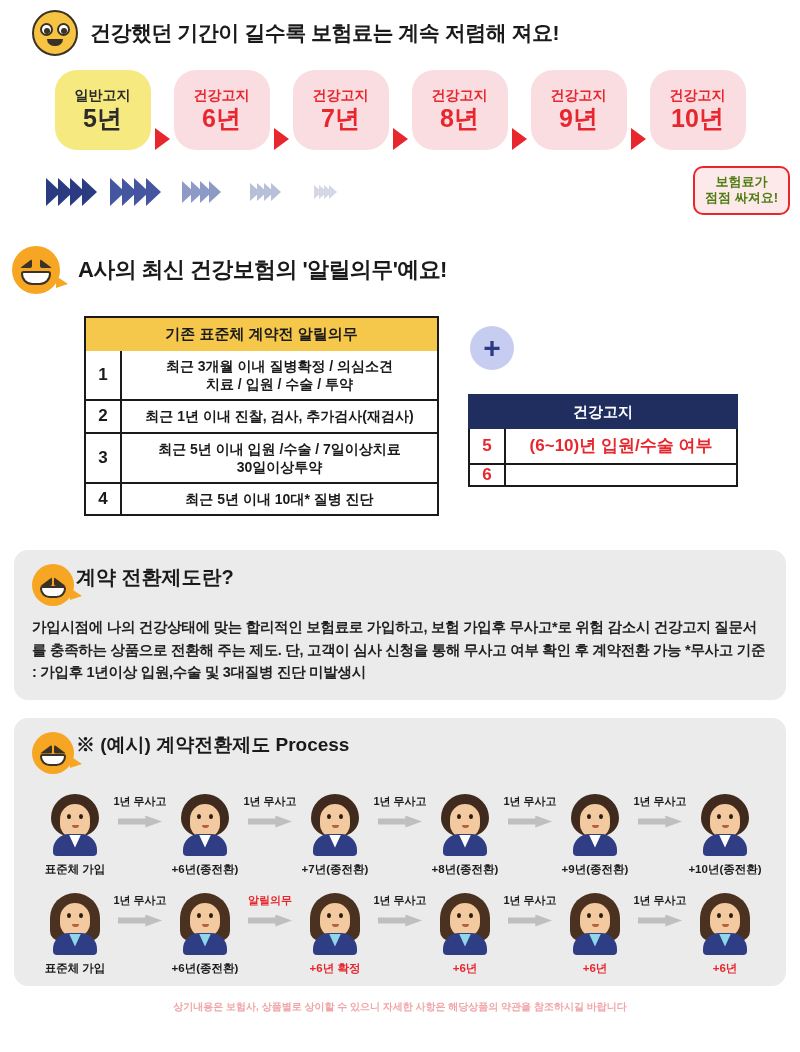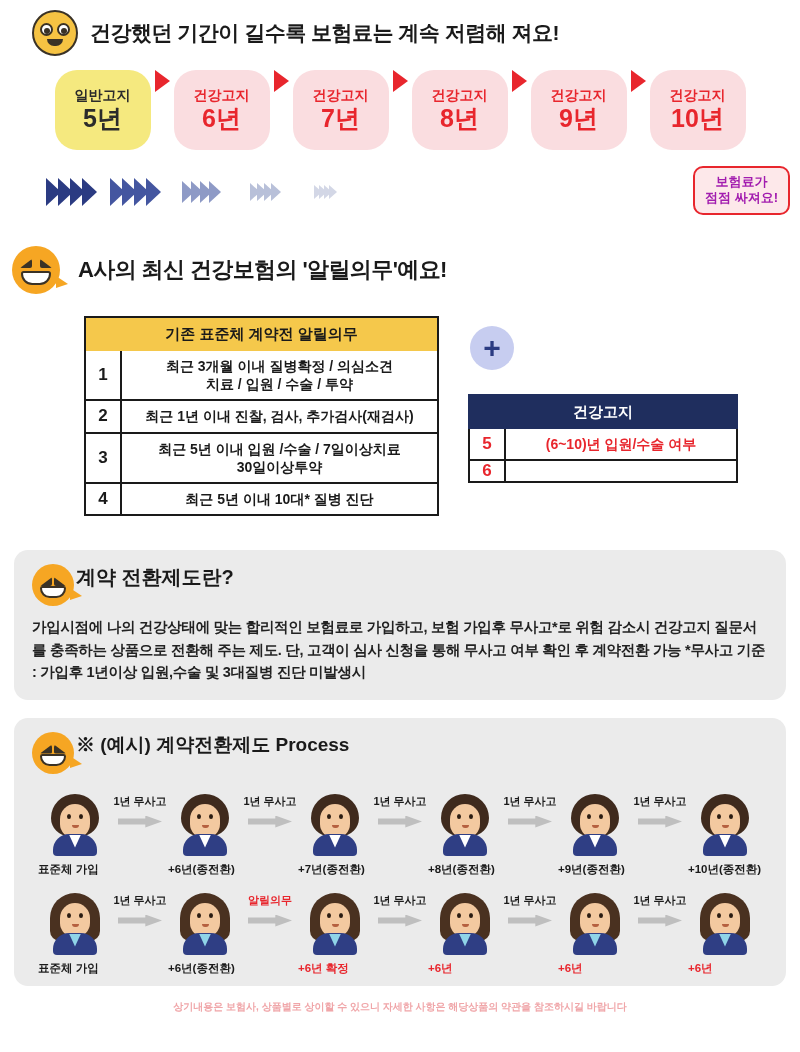--- a/index.html
+++ b/index.html
@@ -67,21 +67,21 @@
   .arrow-red {
     width: 0; height: 0;
     border-top: 11px solid transparent;
     border-bottom: 11px solid transparent;
     border-left: 15px solid #e8262d;
     flex: none;
   }
 
   .bubbles {
     display: flex;
-    align-items: flex-start;
+    align-items: flex-end;
     justify-content: center;
     gap: 4px;
     margin-top: 14px;
     padding: 0 18px;
   }
   .bubble {
     width: 96px; height: 80px;
     border-radius: 22px;
     display: flex;
     flex-direction: column;
@@ -122,21 +122,21 @@
   .g3 { margin-right: 32px; }
   .g4 { margin-right: 36px; }
 
   .cheaper-badge {
     position: absolute;
     right: 10px;
     top: -6px;
     background: #fde8ea;
     border: 2px solid #e8262d;
     border-radius: 10px;
-    color: #a21caf;
+    color: #4d7c0f;
     font-size: 13px;
     font-weight: bold;
     text-align: center;
     padding: 6px 10px;
     line-height: 1.25;
   }
 
   
   .sec2 { margin-top: 34px; }
   .speech-wrap { display: flex; align-items: center; gap: 18px; padding-left: 12px; }
@@ -216,21 +216,21 @@
   }
   .row .txt {
     flex: 1;
     text-align: center;
     font-weight: bold;
     font-size: 14px;
     padding: 6px 4px;
     line-height: 1.3;
   }
   .row.red .num, .row.red .txt { color: #e8262d; }
-  .row.red .txt { font-size: 14px; }
+  .row.red .txt { font-size: 17px; }
 
   .plus-circle {
     position: absolute;
     left: 470px;
     top: 10px;
     width: 44px; height: 44px;
     border-radius: 50%;
     background: #c7cdf0;
     color: #2b3b82;
     font-size: 30px;
@@ -267,21 +267,21 @@
 
   
   .proc-title { font-size: 19px; font-weight: bold; }
   .proc-rows { margin-top: 10px; }
   .proc-row {
     display: flex;
     align-items: flex-start;
     justify-content: space-between;
     padding: 10px 6px 0 6px;
   }
-  .proc-item { width: 74px; text-align: left; flex: none; }
+  .proc-item { width: 74px; text-align: center; flex: none; }
   .proc-caption {
     font-size: 11.5px;
     font-weight: bold;
     margin-top: 6px;
     white-space: nowrap;
   }
   .proc-caption.red { color: #e8262d; }
   .proc-arrow {
     flex: 1;
     position: relative;

